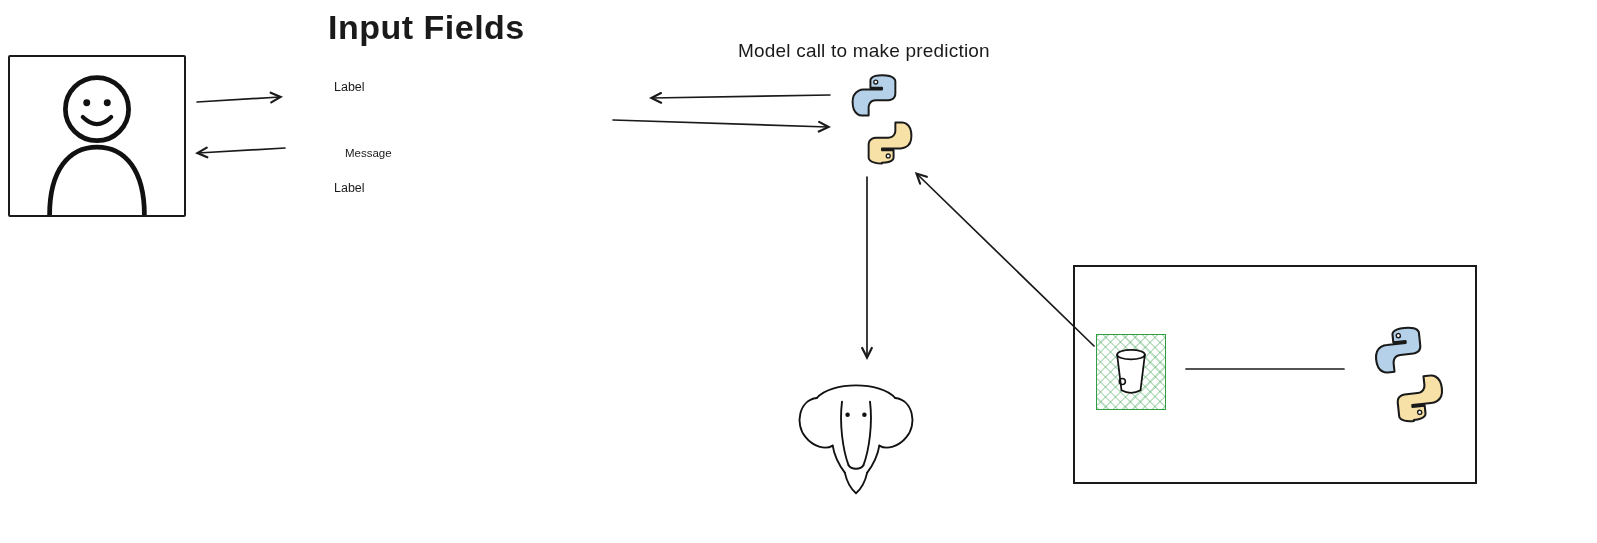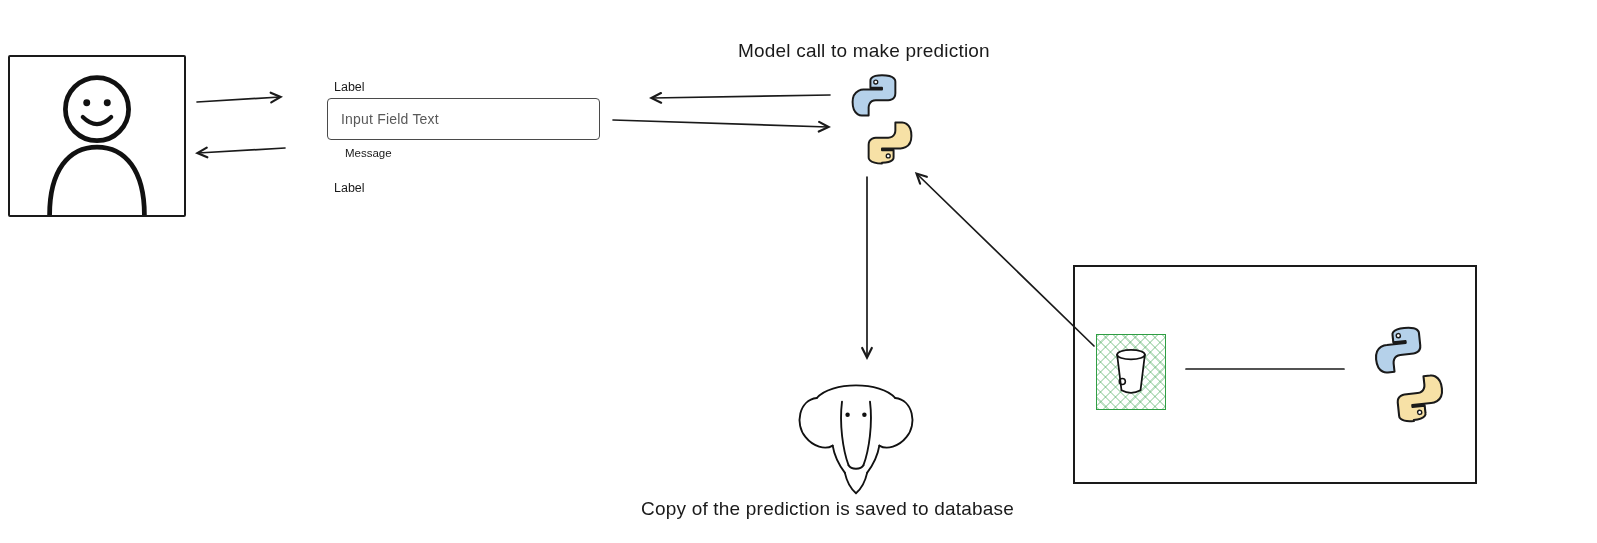--- a/index.html
+++ b/index.html
@@ -86,24 +86,22 @@
   <div class="abs user-box">
     <svg viewBox="0 0 100 100">
       <circle cx="50" cy="33" r="20" fill="none" stroke="#111" stroke-width="3"></circle>
       <circle cx="43.5" cy="29" r="2.2" fill="#111"></circle>
       <circle cx="56.5" cy="29" r="2.2" fill="#111"></circle>
       <path d="M41 38 Q50 47 59 38" fill="none" stroke="#111" stroke-width="2.6" stroke-linecap="round"></path>
       <path d="M20 100 C20 72 32 57 50 57 C68 57 80 72 80 100" fill="none" stroke="#111" stroke-width="3"></path>
     </svg>
   </div>
 
+  <div class="abs form-title">Input Fields</div>
   <div class="abs small-label lbl-top">Label</div>
-  <div class="abs input-box">
-    <span>Input Field Text</span>
-  </div>
   <div class="abs small-label lbl-message">Message</div>
   <div class="abs small-label lbl-bottom">Label</div>
 
   <div class="abs caption model-caption">Model call to make prediction</div>
   <svg class="abs python-main" viewBox="0 0 110 110">
     <use href="#python-symbol"></use>
   </svg>
 
   <svg class="abs elephant" viewBox="0 0 150 135">
     <g fill="none" stroke="#111" stroke-width="2" stroke-linecap="round">
@@ -113,21 +111,20 @@
       <path d="M50 81 C52 93 57 102 63 110"></path>
       <path d="M100 81 C98 93 93 102 87 110"></path>
       <path d="M63 110 C65 119 69 127 75 132 C81 127 85 119 87 110"></path>
       <path d="M60 34 C57 58 61 86 67 102"></path>
       <path d="M90 34 C93 58 89 86 83 102"></path>
       <path d="M67 102 C70 107 80 107 83 102"></path>
     </g>
     <circle cx="66" cy="48" r="2.4" fill="#111"></circle>
     <circle cx="84" cy="48" r="2.4" fill="#111"></circle>
   </svg>
-  <div class="abs caption db-caption">Copy of the prediction is saved to database</div>
 
   <div class="abs pipeline-box"></div>
 
   <div class="abs bucket">
     <svg viewBox="0 0 60 66">
       <path d="M14 13 L19 54 Q30 60 41 54 L46 13 Q30 19 14 13 Z" fill="#ffffff" stroke="none"></path>
       <ellipse cx="30" cy="13" rx="16" ry="5.5" fill="#ffffff" stroke="#111" stroke-width="2"></ellipse>
       <path d="M14 13 L19 54" fill="none" stroke="#111" stroke-width="2" stroke-linecap="round"></path>
       <path d="M46 13 L41 54" fill="none" stroke="#111" stroke-width="2" stroke-linecap="round"></path>
       <path d="M19 54 Q30 60 41 54" fill="none" stroke="#111" stroke-width="2" stroke-linecap="round"></path>

